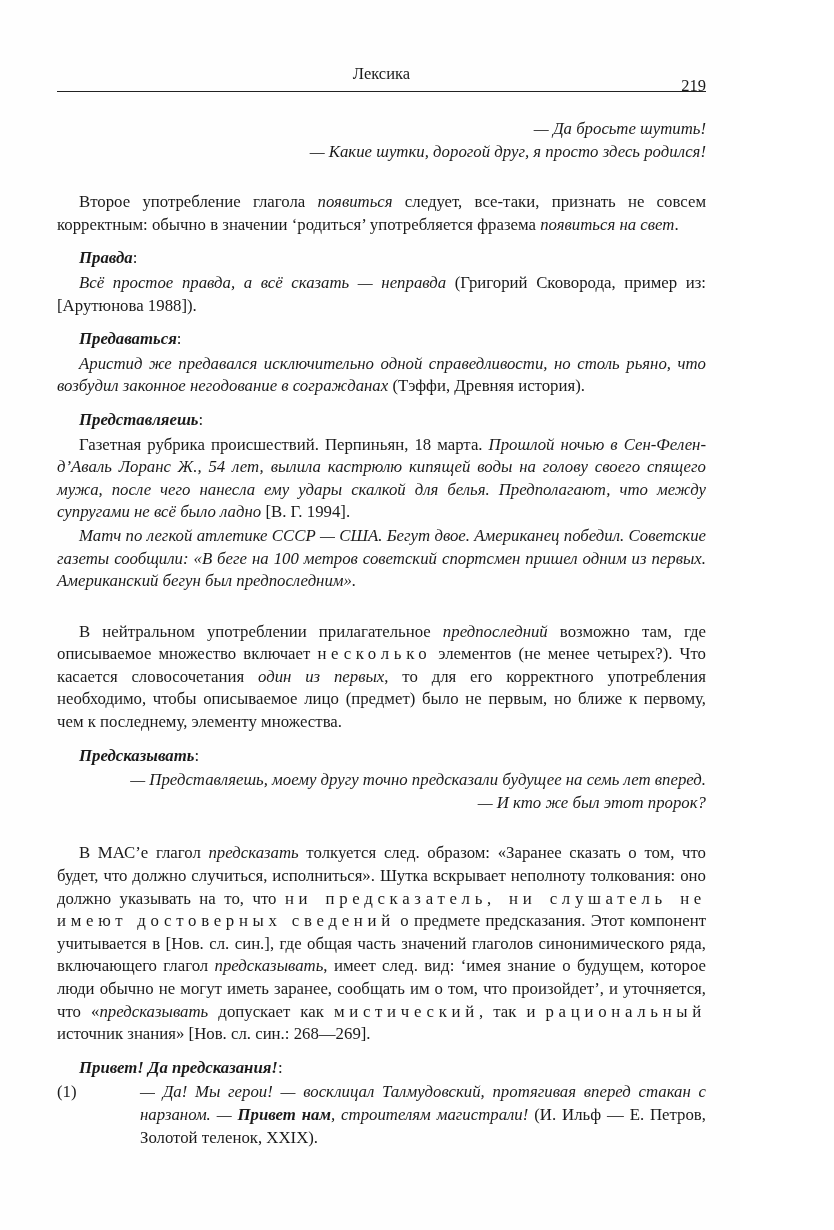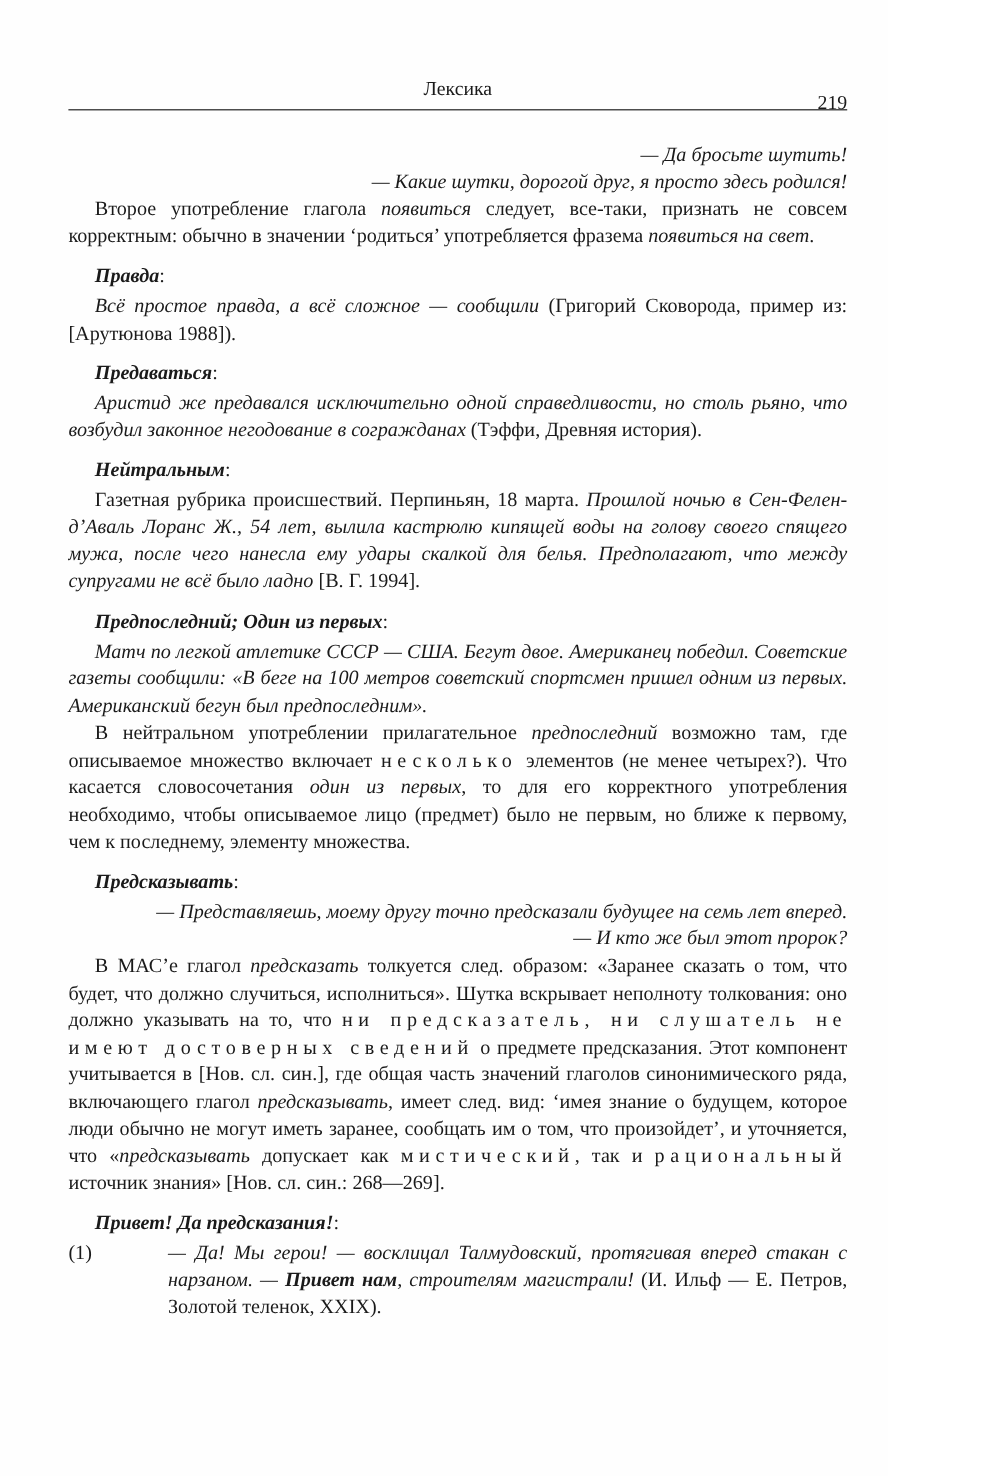--- a/index.html
+++ b/index.html
@@ -42,21 +42,21 @@
     margin-top: 26px;
     font-size: 16.8px;
     line-height: 22.6px;
     text-align: justify;
     hyphens: auto;
     -webkit-hyphens: auto;
   }
 
   p { margin: 0; }
 
-  .para    { text-indent: 22px; }
+  .para    { text-indent: 22px; margin-top: 28px; }
   .example { text-indent: 22px; margin: 1px 0; }
   .heading { text-indent: 22px; margin: 11px 0 2px 0; }
   .dialog-line { padding-left: 22px; text-align: right; }
 
   .numbered-example { display: flex; margin: 2px 0; }
   .example-number   { flex: 0 0 38px; }
   .numbered-body    { flex: 1; text-align: justify; margin-left: 45px; }
 
   .seg-r  { font-style: normal;  font-weight: normal; }
   .seg-i  { font-style: italic;  font-weight: normal; }
@@ -70,26 +70,25 @@
   <header class="page-header">
     <span class="running-title">Лексика</span>
     <span class="page-number">219</span>
   </header>
   <hr class="header-rule">
   <main class="content">
       <p class="dialog-line"><span class="seg-i">— Да бросьте шутить!</span></p>
       <p class="dialog-line"><span class="seg-i">— Какие шутки, дорогой друг, я просто здесь родился!</span></p>
       <p class="para"><span class="seg-r">Второе употребление глагола </span><span class="seg-i">появиться</span><span class="seg-r"> следует, все-таки, признать не совсем корректным: обычно в значении ‘родиться’ употребляется фразема </span><span class="seg-i">появиться на свет</span><span class="seg-r">.</span></p>
       <p class="heading"><span class="seg-bi">Правда</span><span class="seg-r">:</span></p>
-      <p class="example"><span class="seg-i">Всё простое правда, а всё сложное — сообщили</span><span class="seg-r"> (Григорий Сковорода, пример из: [Арутюнова 1988]).</span></p>
+      <p class="example"><span class="seg-i">Всё простое правда, а всё сказать — неправда</span><span class="seg-r"> (Григорий Сковорода, пример из: [Арутюнова 1988]).</span></p>
       <p class="heading"><span class="seg-bi">Предаваться</span><span class="seg-r">:</span></p>
       <p class="example"><span class="seg-i">Аристид же предавался исключительно одной справедливости, но столь рьяно, что возбудил законное негодование в согражданах</span><span class="seg-r"> (Тэффи, Древняя история).</span></p>
-      <p class="heading"><span class="seg-bi">Нейтральным</span><span class="seg-r">:</span></p>
+      <p class="heading"><span class="seg-bi">Представляешь</span><span class="seg-r">:</span></p>
       <p class="example"><span class="seg-r">Газетная рубрика происшествий. Перпиньян, 18 марта. </span><span class="seg-i">Прошлой ночью в Сен-Фелен-д’Аваль Лоранс Ж., 54 лет, вылила кастрюлю кипящей воды на голову своего спящего мужа, после чего нанесла ему удары скалкой для белья. Предполагают, что между супругами не всё было ладно</span><span class="seg-r"> [В. Г. 1994].</span></p>
-      <p class="heading"><span class="seg-bi">Предпоследний; Один из первых</span><span class="seg-r">:</span></p>
       <p class="example"><span class="seg-i">Матч по легкой атлетике СССР — США. Бегут двое. Американец победил. Советские газеты сообщили: «В беге на 100 метров советский спортсмен пришел одним из первых. Американский бегун был предпоследним».</span></p>
       <p class="para"><span class="seg-r">В нейтральном употреблении прилагательное </span><span class="seg-i">предпоследний</span><span class="seg-r"> возможно там, где описываемое множество включает </span><span class="seg-sp">несколько</span><span class="seg-r"> элементов (не менее четырех?). Что касается словосочетания </span><span class="seg-i">один из первых</span><span class="seg-r">, то для его корректного употребления необходимо, чтобы описываемое лицо (предмет) было не первым, но ближе к первому, чем к последнему, элементу множества.</span></p>
       <p class="heading"><span class="seg-bi">Предсказывать</span><span class="seg-r">:</span></p>
       <p class="dialog-line"><span class="seg-i">— Представляешь, моему другу точно предсказали будущее на семь лет вперед.</span></p>
       <p class="dialog-line"><span class="seg-i">— И кто же был этот пророк?</span></p>
       <p class="para"><span class="seg-r">В МАС’е глагол </span><span class="seg-i">предсказать</span><span class="seg-r"> толкуется след. образом: «Заранее сказать о том, что будет, что должно случиться, исполниться». Шутка вскрывает неполноту толкования: оно должно указывать на то, что </span><span class="seg-sp">ни предсказатель, ни слушатель не имеют достоверных сведений</span><span class="seg-r"> о предмете предсказания. Этот компонент учитывается в [Нов. сл. син.], где общая часть значений глаголов синонимического ряда, включающего глагол </span><span class="seg-i">предсказывать</span><span class="seg-r">, имеет след. вид: ‘имея знание о будущем, которое люди обычно не могут иметь заранее, сообщать им о том, что произойдет’, и уточняется, что «</span><span class="seg-i">предсказывать</span><span class="seg-r"> допускает как </span><span class="seg-sp">мистический</span><span class="seg-r">, так и </span><span class="seg-sp">рациональный</span><span class="seg-r"> источник знания» [Нов. сл. син.: 268—269].</span></p>
       <p class="heading"><span class="seg-bi">Привет! Да предсказания!</span><span class="seg-r">:</span></p>
       <div class="numbered-example">
         <span class="example-number">(1)</span>
         <p class="numbered-body"><span class="seg-i">— Да! Мы герои! — восклицал Талмудовский, протягивая вперед стакан с нарзаном. — </span><span class="seg-bi">Привет нам</span><span class="seg-i">, строителям магистрали!</span><span class="seg-r"> (И. Ильф — Е. Петров, Золотой теленок, XXIX).</span></p>

